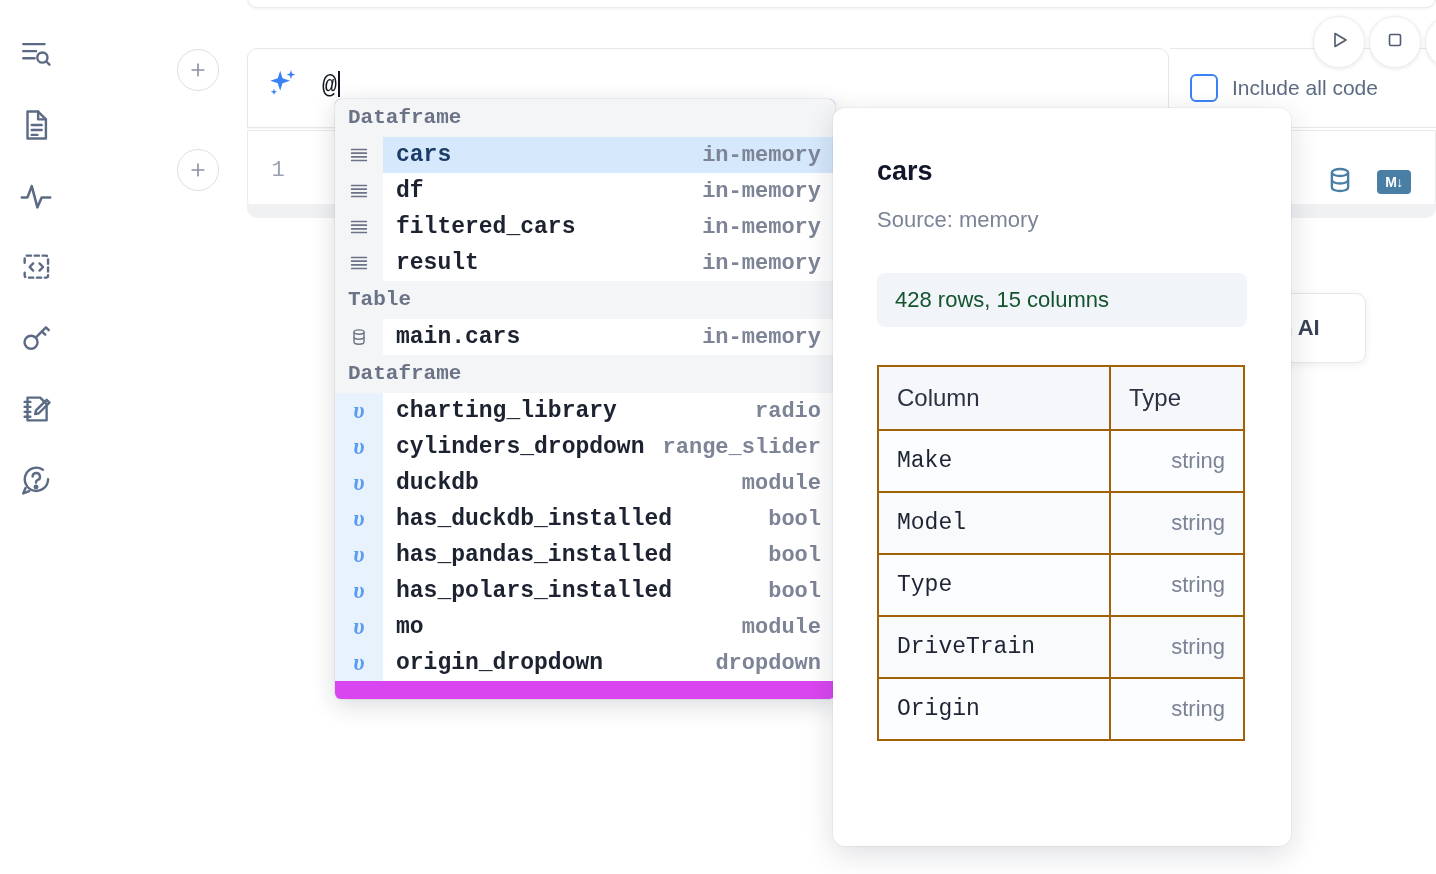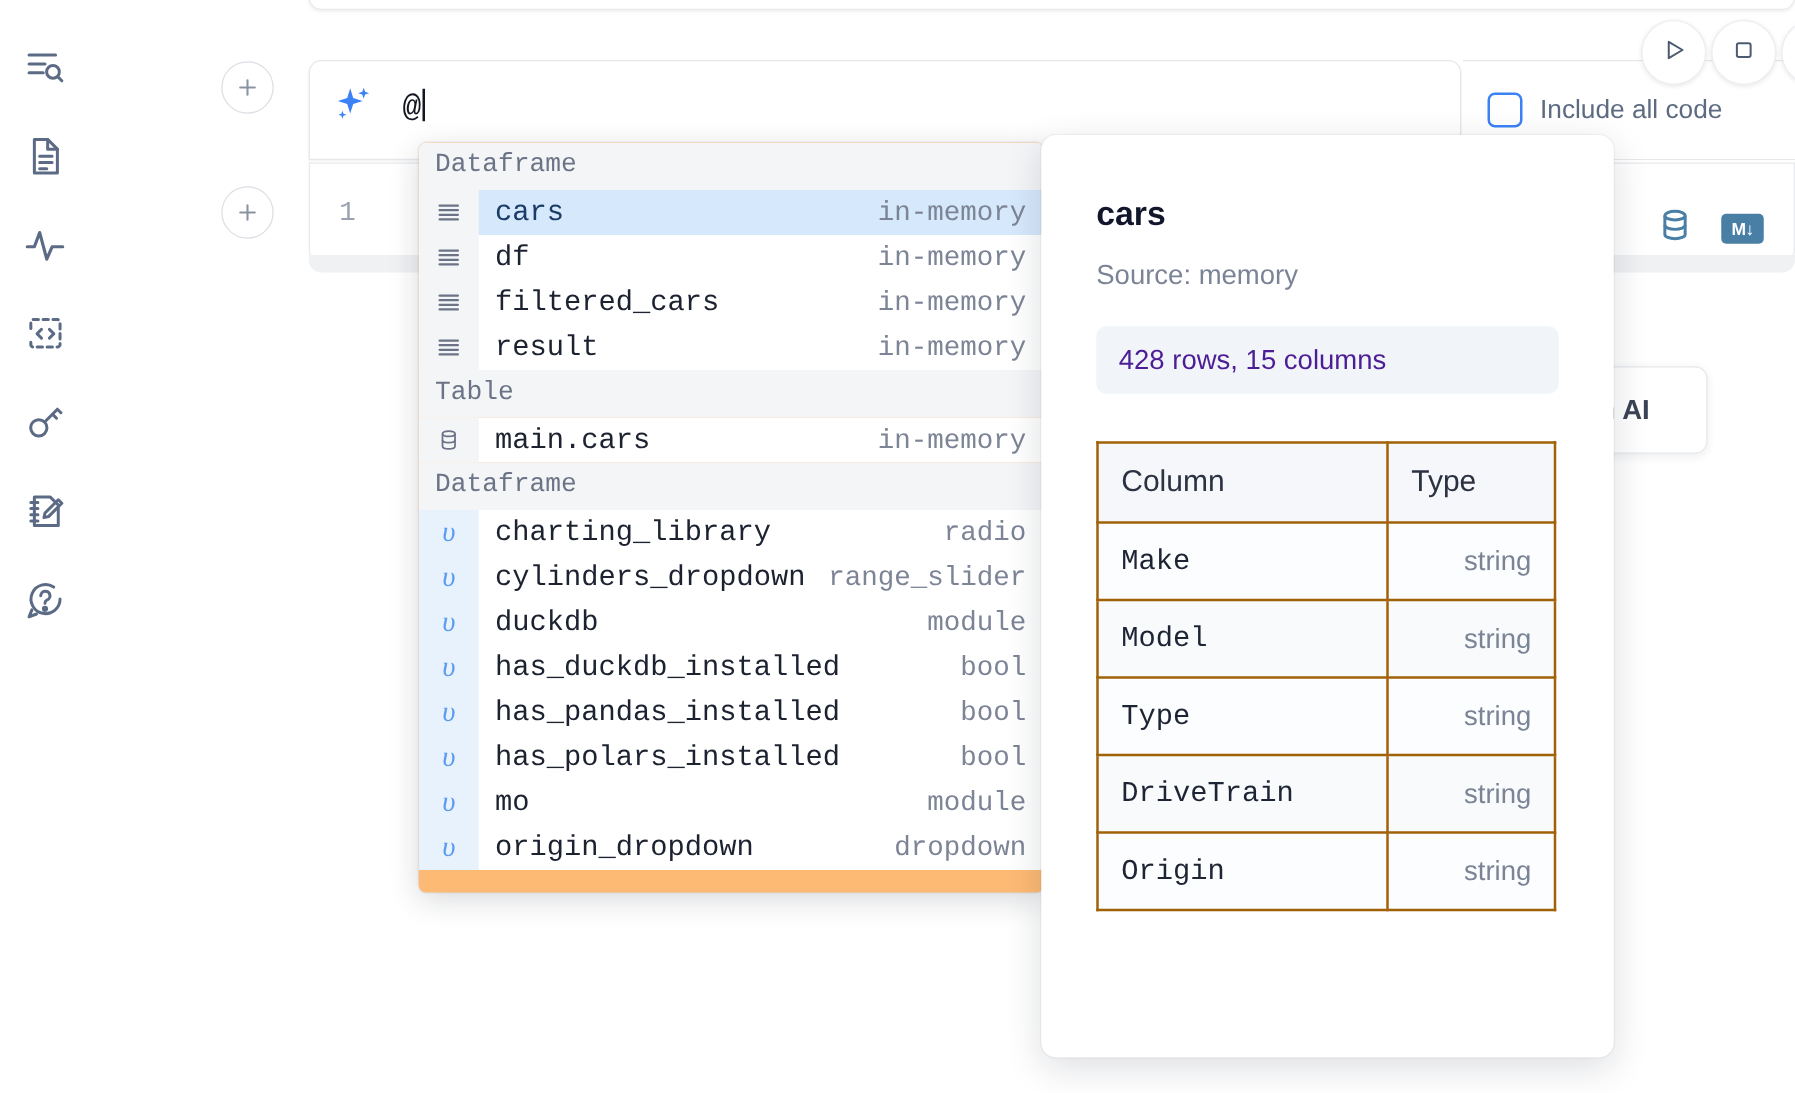--- a/index.html
+++ b/index.html
@@ -127,26 +127,27 @@
     background: #fff; border: 1px solid #e6e8ec; border-radius: 10px;
     display: flex; align-items: center; justify-content: flex-start;
     padding-left: 6px;
     box-shadow: 0 2px 8px rgba(16,24,40,.07);
     font-size: 22px; font-weight: bold; color: #3a4456;
     overflow: hidden;
   }
 
   
   .ac {
-    position: absolute; left: 335px; top: 114px;
+    position: absolute; left: 335px; top: 99px;
     width: 500px; height: 600px;
-    background: #fdba74; border-radius: 6px;
+    background: #d946ef; border-radius: 6px;
     box-shadow: 0 6px 24px rgba(16,24,40,.16), 0 0 0 1px rgba(16,24,40,.05);
     overflow: hidden;
     font-family: "Liberation Mono", monospace;
+    font-weight: bold;
   }
   .ac-group {
     background: #f4f5f7; color: #6b7386;
     font-size: 21px; padding: 6px 0 6px 13px; line-height: 26px;
   }
   .ac-item {
     display: flex; align-items: center; height: 36px;
     background: #ffffff; cursor: pointer; position: relative;
   }
   .ac-item.sel .ac-body { background: #d6e8fb; }
@@ -171,22 +172,22 @@
     position: absolute; left: 833px; top: 108px;
     width: 458px; height: 738px;
     background: #ffffff; border-radius: 12px;
     box-shadow: 0 8px 30px rgba(16,24,40,.14), 0 0 0 1px rgba(16,24,40,.04);
     overflow: hidden;
   }
   .doc-inner { padding: 48px 44px 0 44px; }
   .doc-title { font-size: 27px; font-weight: bold; color: #11162a; }
   .doc-src { margin-top: 20px; font-size: 22px; color: #7b8496; }
   .doc-chip {
-    margin-top: 28px; background: #f1f4f9; border-radius: 8px;
-    padding: 14px 18px; font-size: 22px; color: #4c1d95;
+    margin-top: 40px; background: #f1f4f9; border-radius: 8px;
+    padding: 14px 18px; font-size: 22px; color: #14532d;
   }
   .doc-table {
     margin-top: 38px; width: 368px;
     border-collapse: collapse; table-layout: fixed;
   }
   .doc-table th, .doc-table td {
     border: 2px solid #a16207; padding: 17px 18px; text-align: left;
   }
   .doc-table th:first-child, .doc-table td:first-child { width: 232px; }
   .doc-table th {

